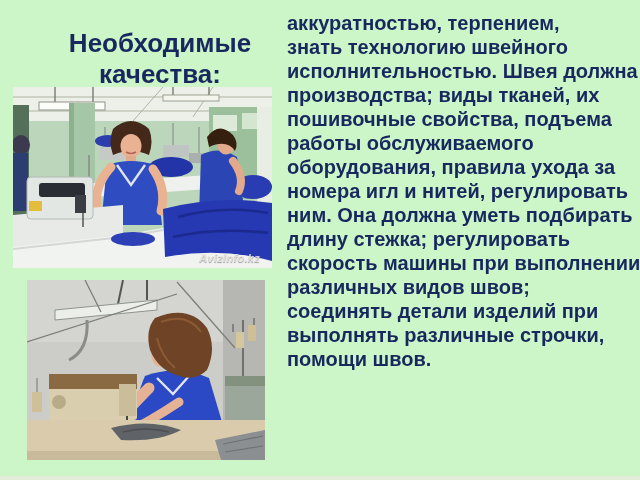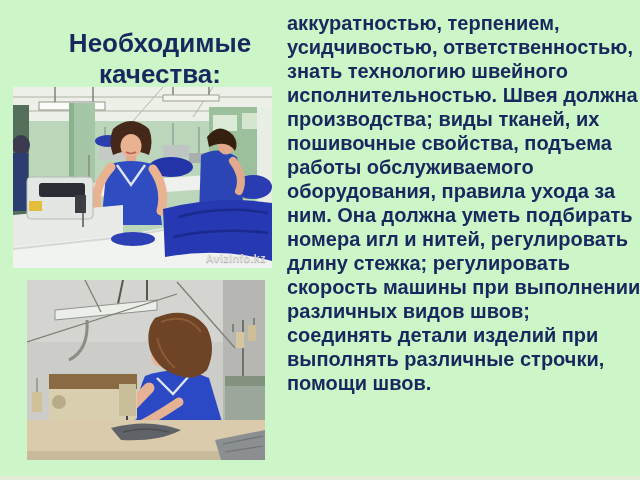--- a/index.html
+++ b/index.html
@@ -30,22 +30,22 @@
   }
   .body-text .line{white-space:nowrap;}
   .photo{
     position:absolute;margin:0;padding:0;
     overflow:hidden;
   }
   .photo svg{display:block;width:100%;height:100%;}
   .photo1{left:13px;top:87px;width:259px;height:181px;}
   .photo2{left:27px;top:280px;width:238px;height:180px;}
   .watermark{
-    position:absolute;right:6px;bottom:4px;
-    font-size:11px;font-weight:bold;
+    position:absolute;right:12px;bottom:4px;
+    font-size:11px;font-weight:bold;font-style:italic;
     color:rgba(235,230,220,0.85);
     text-shadow:0 1px 1px rgba(90,90,110,0.55);
     letter-spacing:0.3px;
     margin-top:48px;
   }
   .bottom-edge{
     position:absolute;left:0;bottom:0;width:640px;height:4px;
     background:rgba(245,228,232,0.55);
   }
 </style>
@@ -178,29 +178,28 @@
       <rect x="0" y="171" width="238" height="9" fill="#c8ba9a"></rect>
       <path d="M84 148 Q122 138 154 150 Q132 162 94 160 Z" fill="#5f6266"></path>
       <path d="M96 152 Q120 146 142 152" stroke="#4c4f52" stroke-width="1.4" fill="none"></path>
       <polygon points="188,160 238,150 238,180 194,180" fill="#8b8f91"></polygon>
       <path d="M196 164 L236 156 M198 172 L236 166" stroke="#6e7274" stroke-width="1.2" fill="none"></path>
     </svg>
   </figure>
 
   <div class="body-text">
     <div class="line">аккуратностью, терпением,</div>
-    <div class="line">усидчивостью, ответственностью,</div>
     <div class="line">знать технологию швейного</div>
     <div class="line">исполнительностью. Швея должна</div>
     <div class="line">производства; виды тканей, их</div>
     <div class="line">пошивочные свойства, подъема</div>
     <div class="line">работы обслуживаемого</div>
     <div class="line">оборудования, правила ухода за</div>
+    <div class="line">номера игл и нитей, регулировать</div>
     <div class="line">ним. Она должна уметь подбирать</div>
-    <div class="line">номера игл и нитей, регулировать</div>
     <div class="line">длину стежка; регулировать</div>
     <div class="line">скорость машины при выполнении</div>
     <div class="line">различных видов швов;</div>
     <div class="line">соединять детали изделий при</div>
     <div class="line">выполнять различные строчки,</div>
     <div class="line">помощи швов.</div>
   </div>
 
   <div class="bottom-edge"></div>
 </div>

